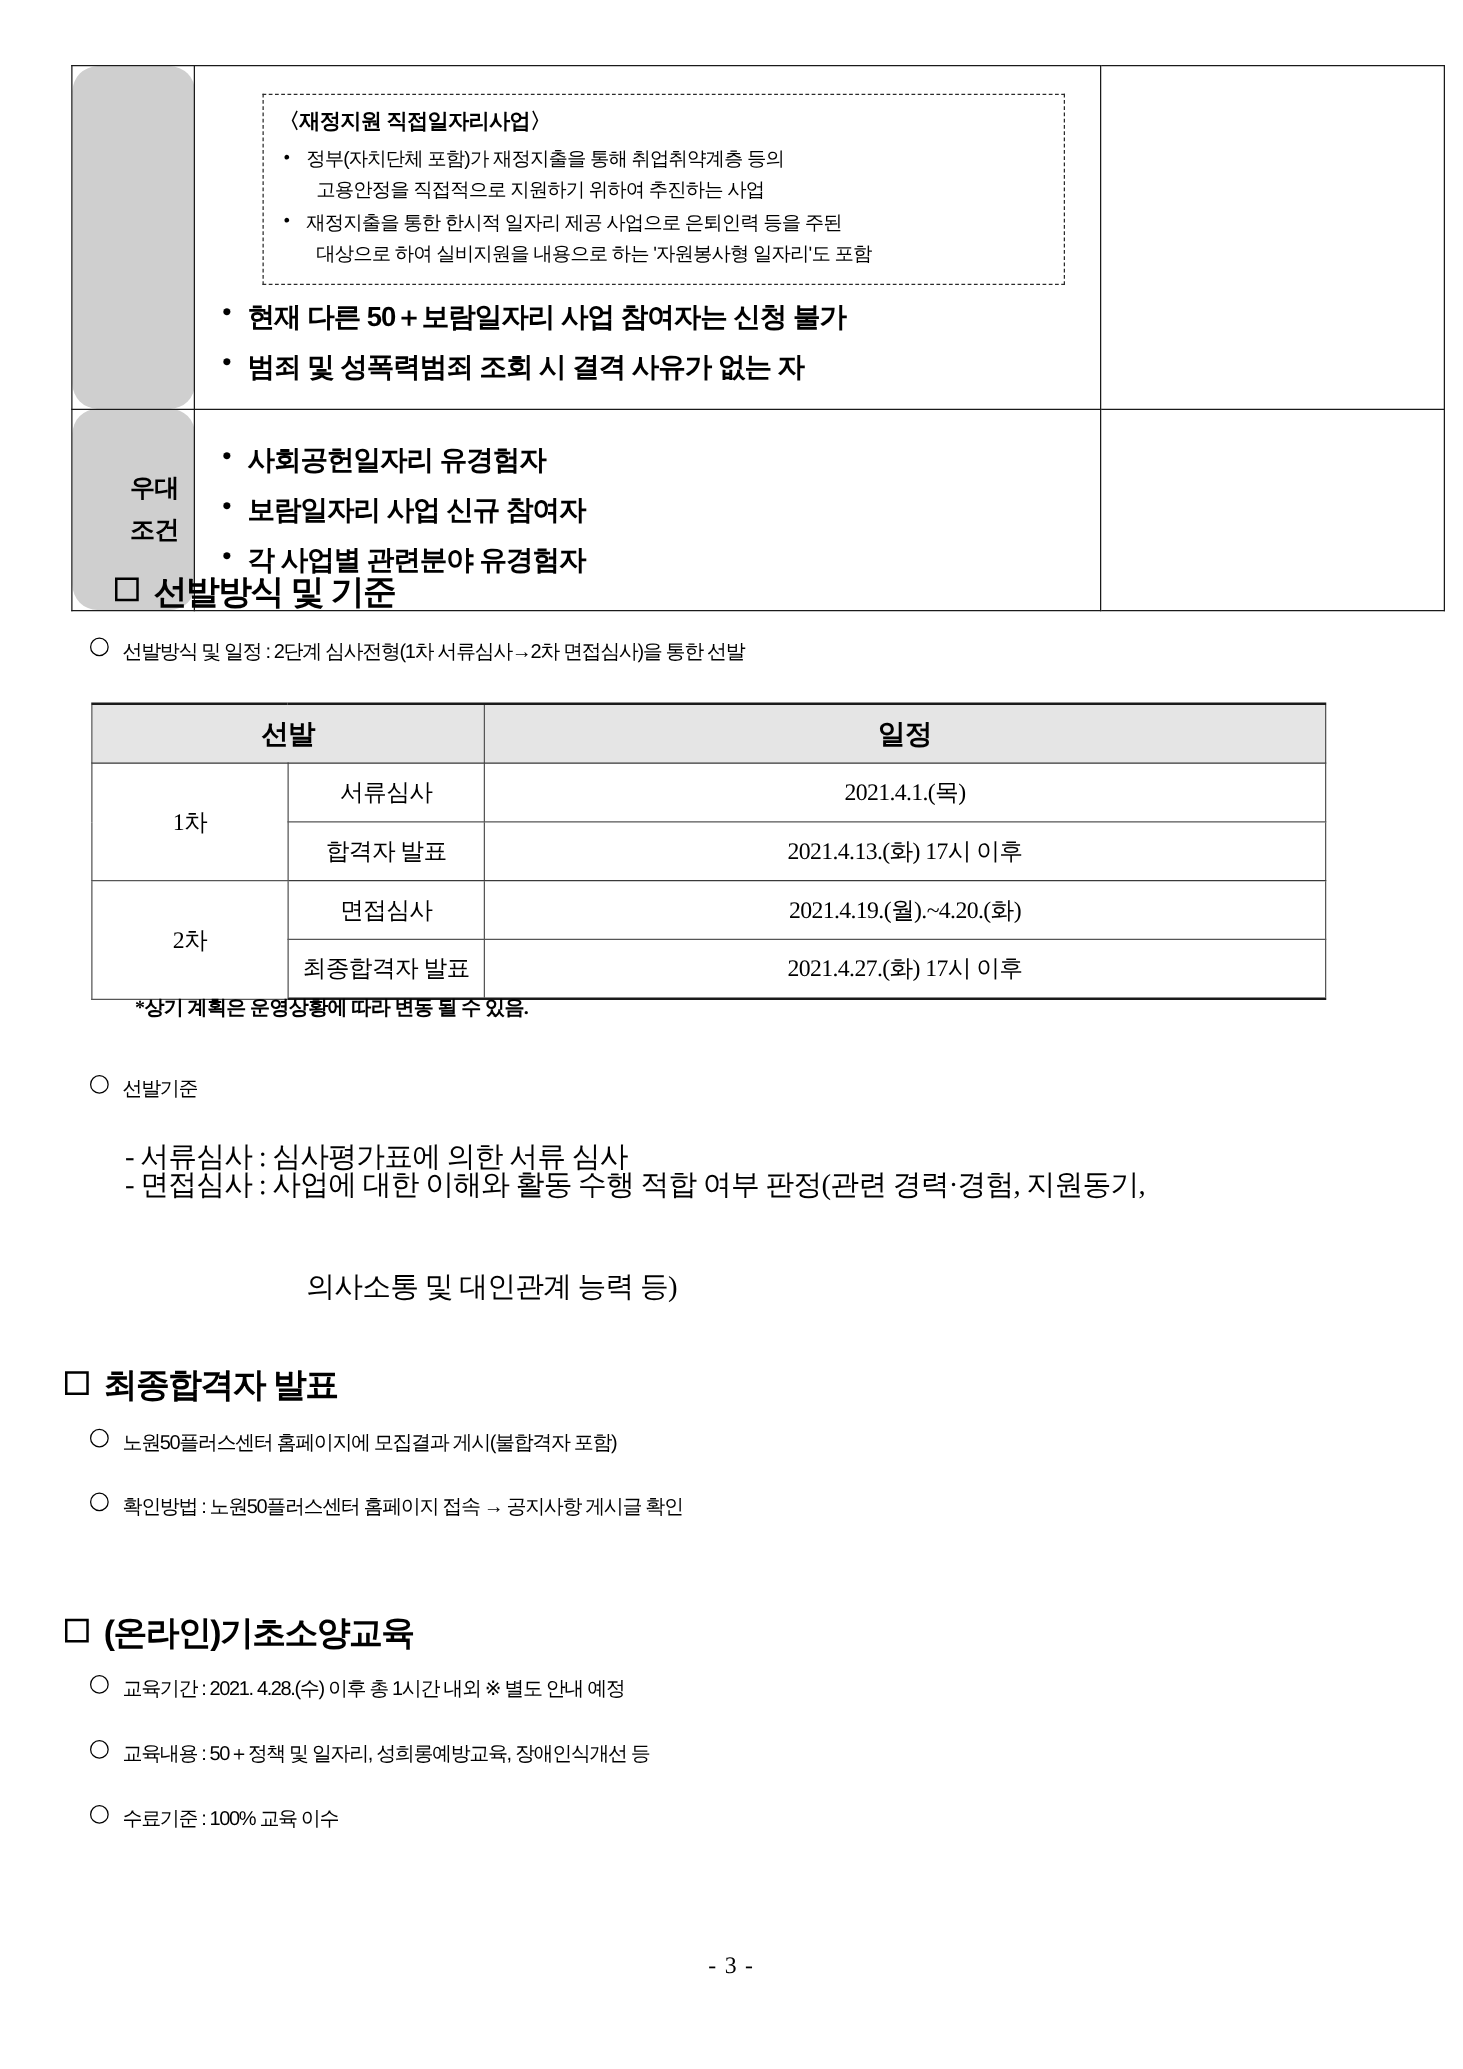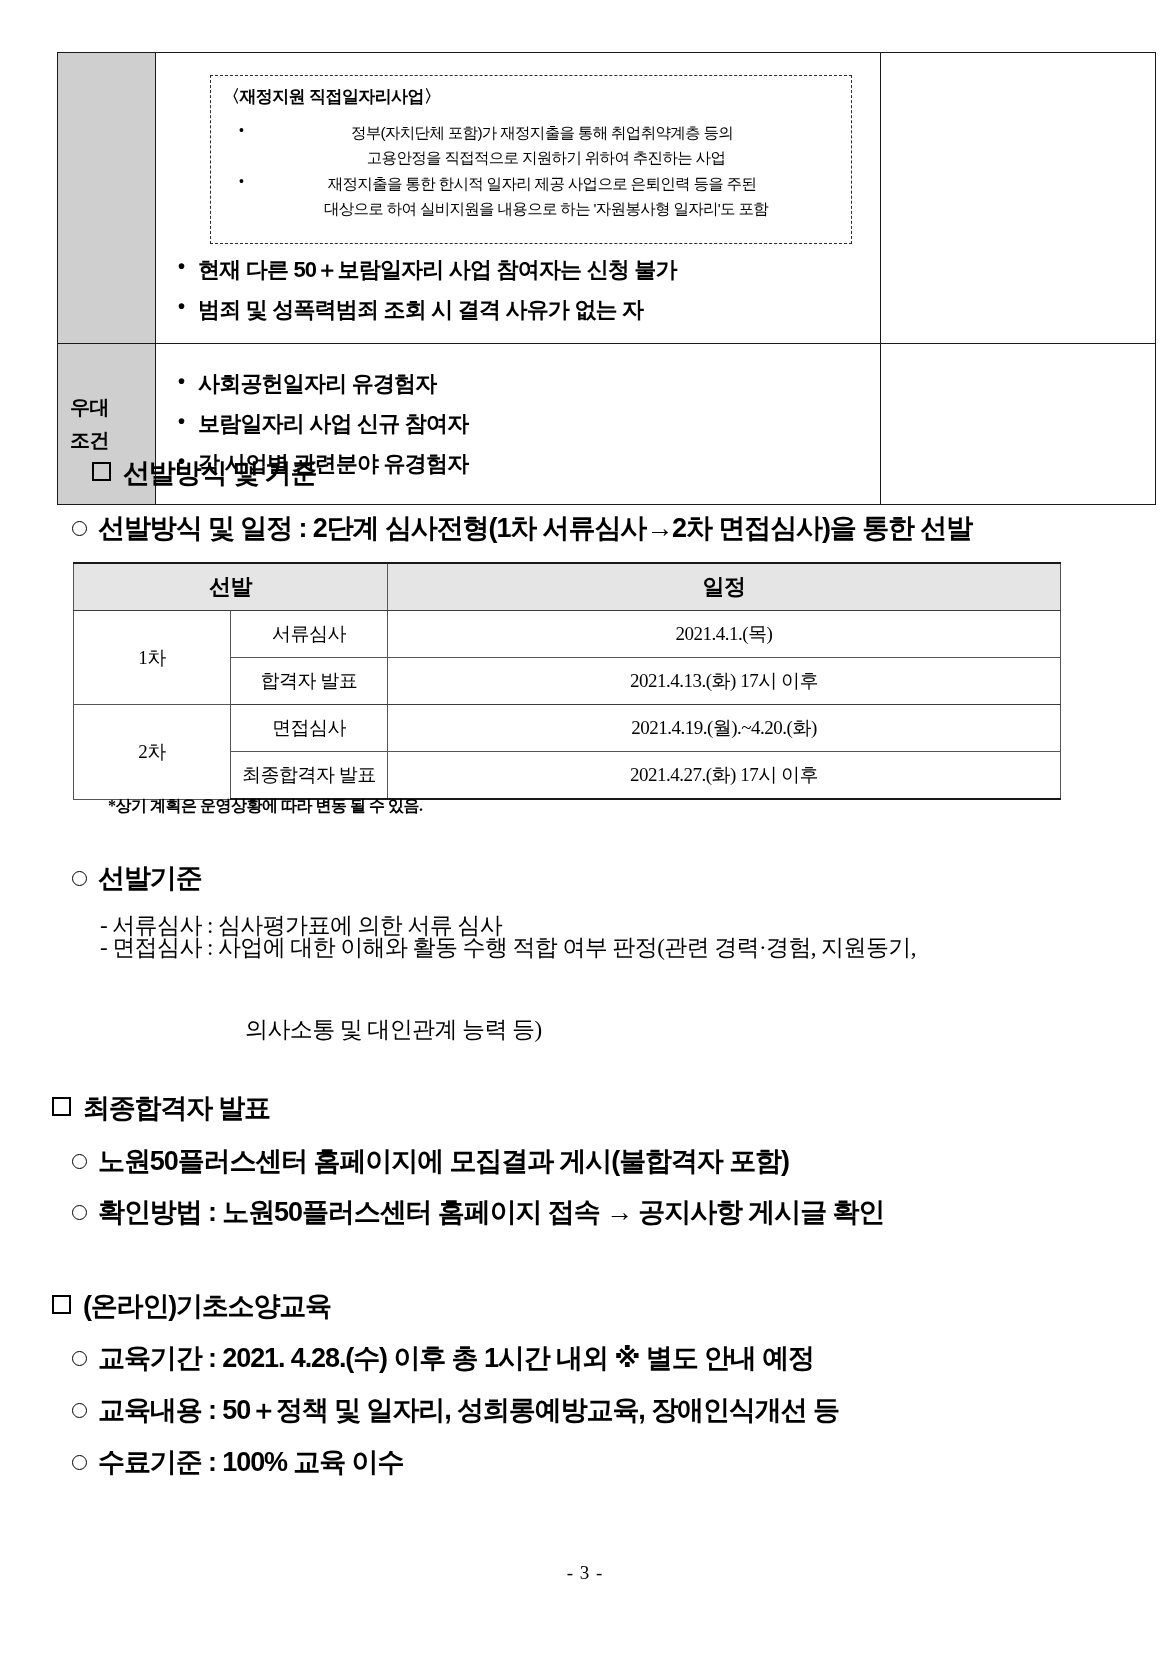--- a/index.html
+++ b/index.html
@@ -31,25 +31,26 @@
     table-layout: fixed;
   }
   .qual-table td {
     border: 1.5px solid #1a1a1a;
     vertical-align: middle;
     padding: 12px;
   }
   .qual-label-cell {
     width: 73px;
     background: #cfcfcf;
-    text-align: left;
+    text-align: right;
     font-size: 20px;
     font-weight: 700;
     line-height: 1.65;
     letter-spacing: -0.5px;
+    border-radius: 20px;
   }
   .qual-body-cell {
     width: 700px;
     background: #ffffff;
     padding: 6px 10px 10px 10px;
   }
   .qual-empty-cell {
     width: 250px;
     background: #ffffff;
   }
@@ -60,24 +61,23 @@
     padding: 9px 12px 10px 12px;
     margin: 10px 16px 4px 42px;
   }
   .def-title {
     font-size: 17px;
     font-weight: 700;
     letter-spacing: -0.6px;
     margin-bottom: 7px;
   }
   .def-list {
-    margin: 12px;
+    margin: 0;
     padding: 0;
     list-style: none;
-    text-align: center;
   }
   .def-list li {
     position: relative;
     padding-left: 22px;
     font-size: 15.5px;
     line-height: 1.62;
     letter-spacing: -0.7px;
     margin-bottom: 1px;
     word-break: keep-all;
   }
@@ -150,22 +150,22 @@
     height: 19px;
     border: 2px solid #000;
     margin-right: 12px;
     vertical-align: 1px;
     box-sizing: border-box;
   }
 
   
   .o-item {
     position: absolute;
-    font-size: 27px;
-    font-weight: 700;
+    font-size: 16px;
+    font-weight: 400;
     letter-spacing: -1.1px;
     white-space: nowrap;
   }
   .o-item .o-glyph {
     display: inline-block;
     width: 15px;
     height: 15px;
     border: 1.8px solid #000;
     border-radius: 50%;
     margin-right: 11px;

